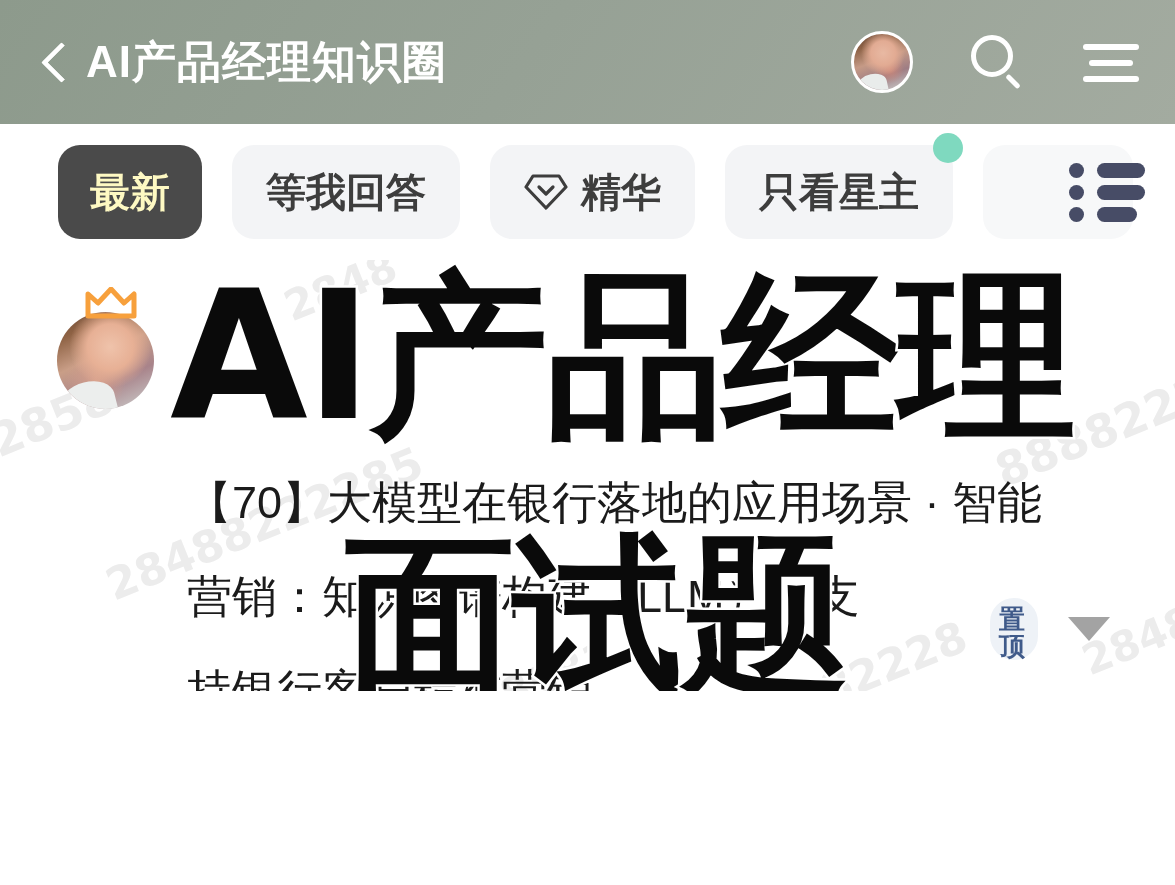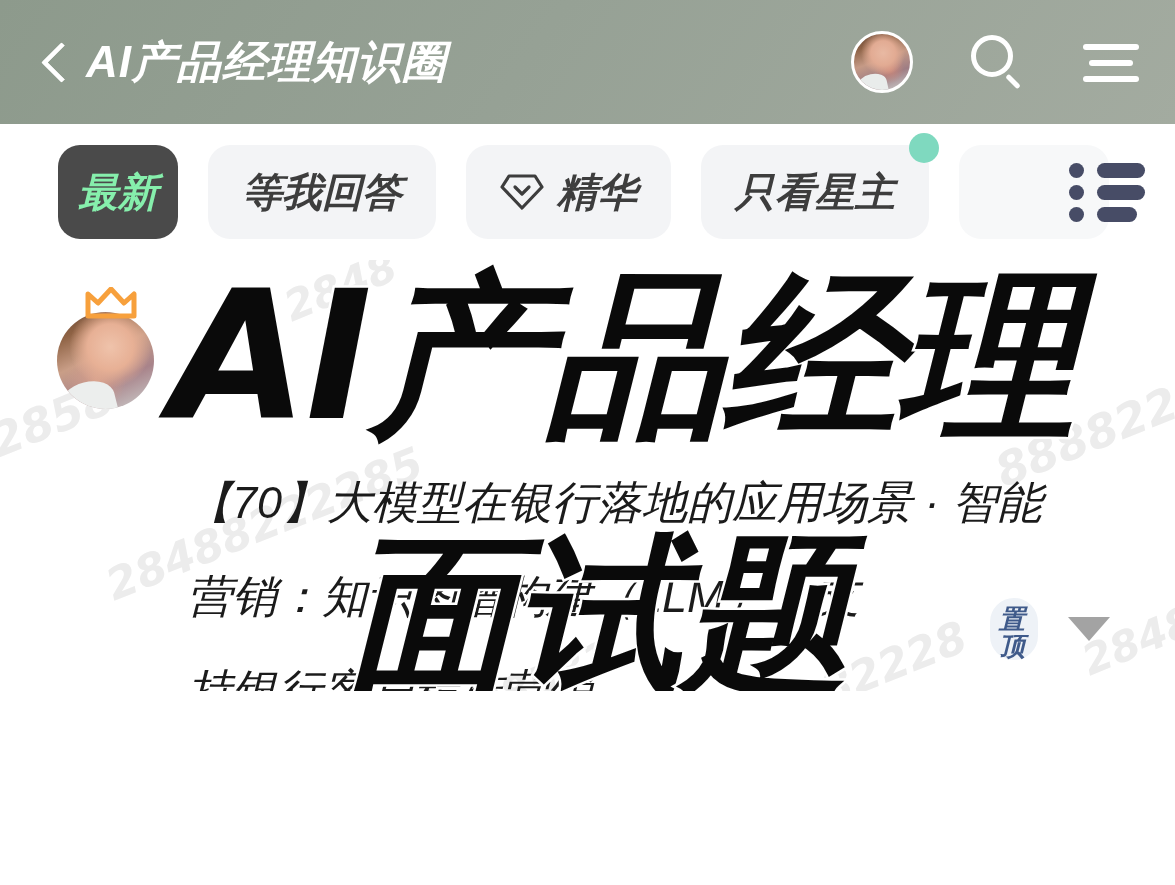--- a/index.html
+++ b/index.html
@@ -3,21 +3,21 @@
 <meta charset="utf-8">
 <style>
   html,body{margin:0;padding:0;}
   body{
     width:1175px;height:885px;
     background:#ffffff;
     font-family:"Liberation Sans","DejaVu Sans",sans-serif;
     overflow:hidden;
     position:relative;
   }
-  .app{position:relative;width:1175px;height:691px;overflow:hidden;background:#fff;font-style:italic;}
+  .app{position:relative;width:1175px;height:691px;overflow:hidden;background:#fff;}
 
   
   .header{
     position:absolute;left:0;top:0;width:1175px;height:124px;
     background:linear-gradient(125deg,#8d9a8c 0%,#96a195 45%,#a3aba0 100%);
     display:flex;align-items:center;
     box-sizing:border-box;padding:0 34px 0 38px;
   }
   .back-icon{
     width:34px;height:48px;position:relative;flex:0 0 auto;margin-right:14px;
@@ -65,21 +65,21 @@
     position:absolute;left:0;top:124px;width:1175px;height:136px;
     background:#ffffff;display:flex;align-items:center;
     box-sizing:border-box;padding-left:58px;
   }
   .tab{
     height:94px;border-radius:22px;background:#f3f4f6;
     display:flex;align-items:center;justify-content:center;gap:13px;
     font-size:40px;color:#3d3d3d;font-weight:600;white-space:nowrap;
     padding:0 34px;margin-right:30px;position:relative;flex:0 0 auto;
   }
-  .tab.active{background:#4a4a4a;color:#86efac;padding:0 20px;}
+  .tab.active{background:#4a4a4a;color:#fef9c3;padding:0 32px;}
   .tab .dot-badge{
     position:absolute;right:-10px;top:-12px;width:30px;height:30px;border-radius:50%;
     background:#7fd9bf;
   }
   .gem-icon{width:44px;height:40px;position:relative;flex:0 0 auto;display:block;}
   .tab.ghost{
     background:#f7f8f9;width:150px;margin-right:0;padding:0;
     overflow:hidden;
   }
   .list-icon{

